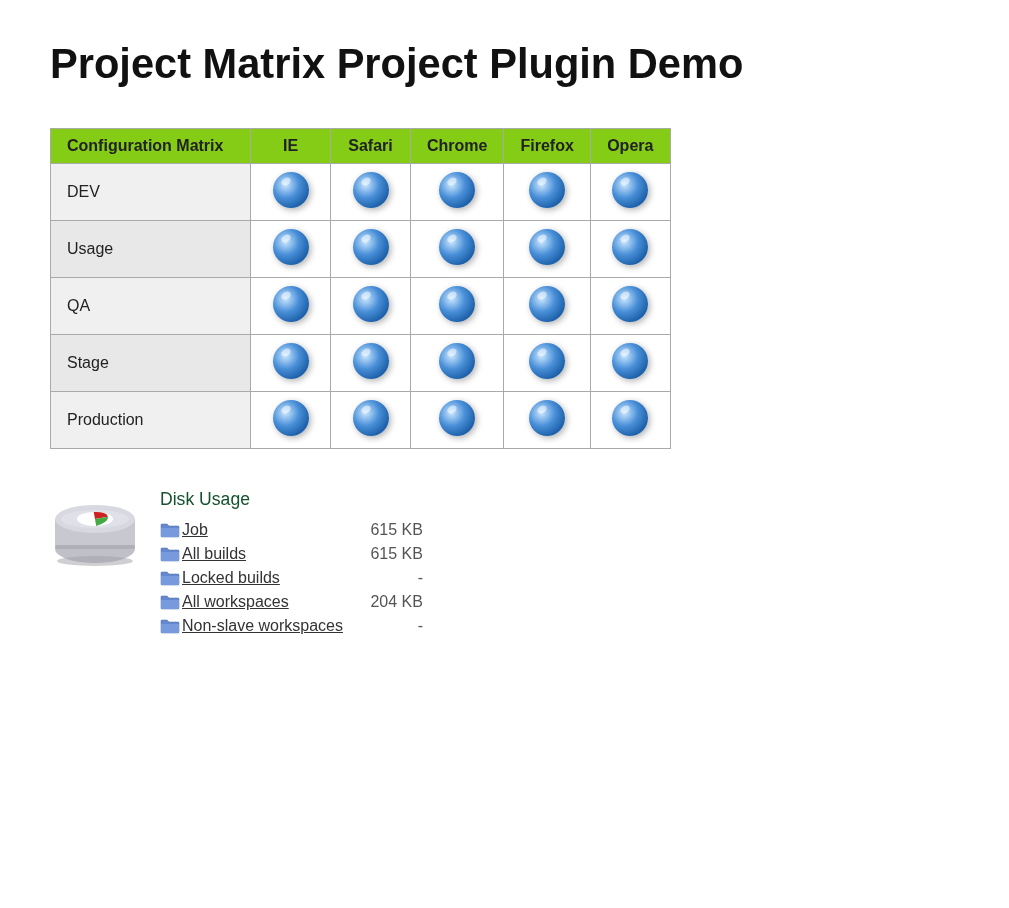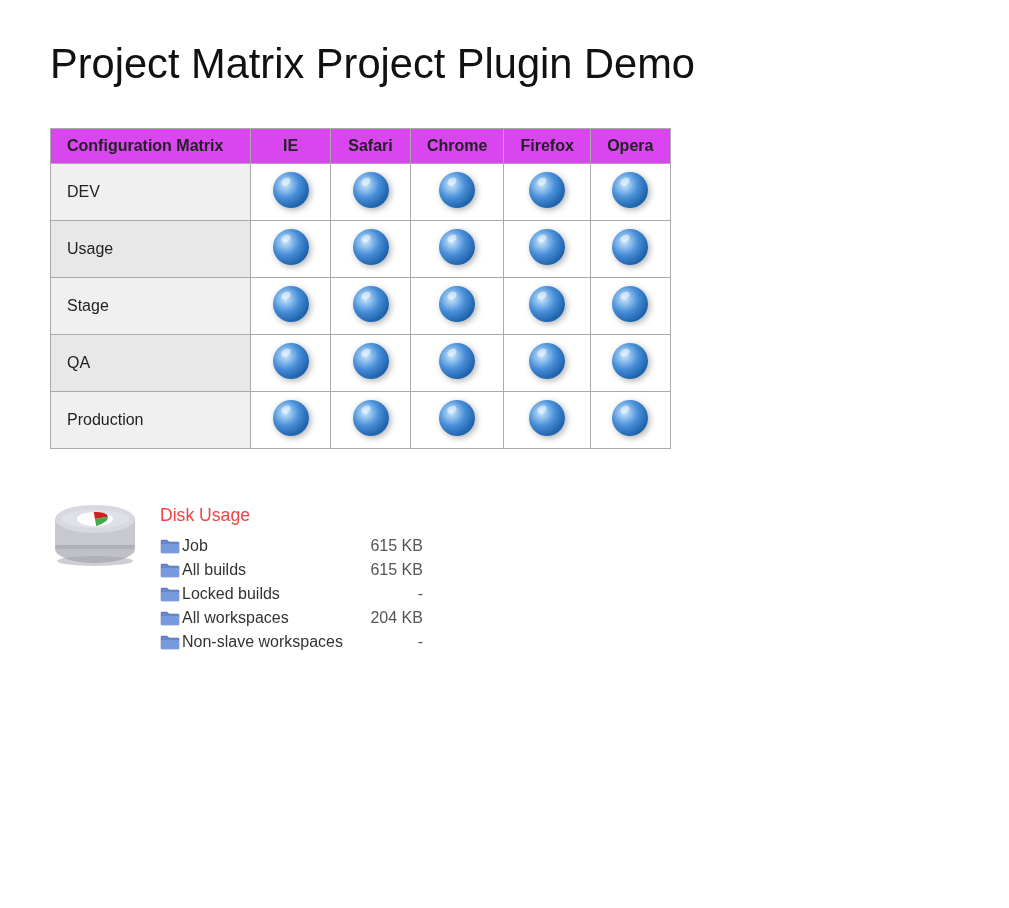--- a/index.html
+++ b/index.html
@@ -5,40 +5,40 @@
     * { box-sizing: border-box; margin: 0; padding: 0; }
     body {
       font-family: Arial, sans-serif;
       background: #ffffff;
       color: #222;
       padding: 40px 50px;
     }
 
     h1 {
       font-size: 2.6rem;
-      font-weight: normal;
+      font-weight: bold;
       margin-bottom: 40px;
       color: #111;
     }
 
     
     .matrix-table {
       border-collapse: collapse;
       margin-bottom: 40px;
     }
     .matrix-table th,
     .matrix-table td {
       border: 1px solid #aaa;
       padding: 8px 16px;
       text-align: center;
       min-width: 80px;
     }
     .matrix-table th {
       font-weight: bold;
-      background: #d946ef;
+      background: #84cc16;
     }
     .matrix-table th:first-child {
       text-align: left;
       min-width: 200px;
     }
     .matrix-table td:first-child {
       text-align: left;
       font-weight: normal;
       background: #f0f0f0;
     }
@@ -84,35 +84,35 @@
     }
 
     .disk-usage-content {
       flex: 1;
     }
 
     .disk-usage-title {
       font-size: 1.1rem;
       font-weight: normal;
       margin-bottom: 8px;
-      color: #ef4444;
-      margin-top: 16px;
+      color: #14532d;
     }
 
     .disk-usage-table {
       border-collapse: collapse;
     }
     .disk-usage-table tr td {
       padding: 3px 8px;
       font-size: 1rem;
       color: #333;
       vertical-align: middle;
     }
     .disk-usage-table tr td:first-child {
       padding-left: 0;
+      text-decoration: underline;
     }
     .disk-usage-table tr td:last-child {
       text-align: right;
       min-width: 80px;
       color: #555;
       margin-top: 19px;
     }
 
     
     .folder-icon {
@@ -160,29 +160,29 @@
       </tr>
       <tr>
         <td>Usage</td>
         <td><div class="blue-ball"></div></td>
         <td><div class="blue-ball"></div></td>
         <td><div class="blue-ball"></div></td>
         <td><div class="blue-ball"></div></td>
         <td><div class="blue-ball"></div></td>
       </tr>
       <tr>
+        <td>QA</td>
+        <td><div class="blue-ball"></div></td>
+        <td><div class="blue-ball"></div></td>
+        <td><div class="blue-ball"></div></td>
+        <td><div class="blue-ball"></div></td>
+        <td><div class="blue-ball"></div></td>
+      </tr>
+      <tr>
         <td>Stage</td>
-        <td><div class="blue-ball"></div></td>
-        <td><div class="blue-ball"></div></td>
-        <td><div class="blue-ball"></div></td>
-        <td><div class="blue-ball"></div></td>
-        <td><div class="blue-ball"></div></td>
-      </tr>
-      <tr>
-        <td>QA</td>
         <td><div class="blue-ball"></div></td>
         <td><div class="blue-ball"></div></td>
         <td><div class="blue-ball"></div></td>
         <td><div class="blue-ball"></div></td>
         <td><div class="blue-ball"></div></td>
       </tr>
       <tr>
         <td>Production</td>
         <td><div class="blue-ball"></div></td>
         <td><div class="blue-ball"></div></td>

